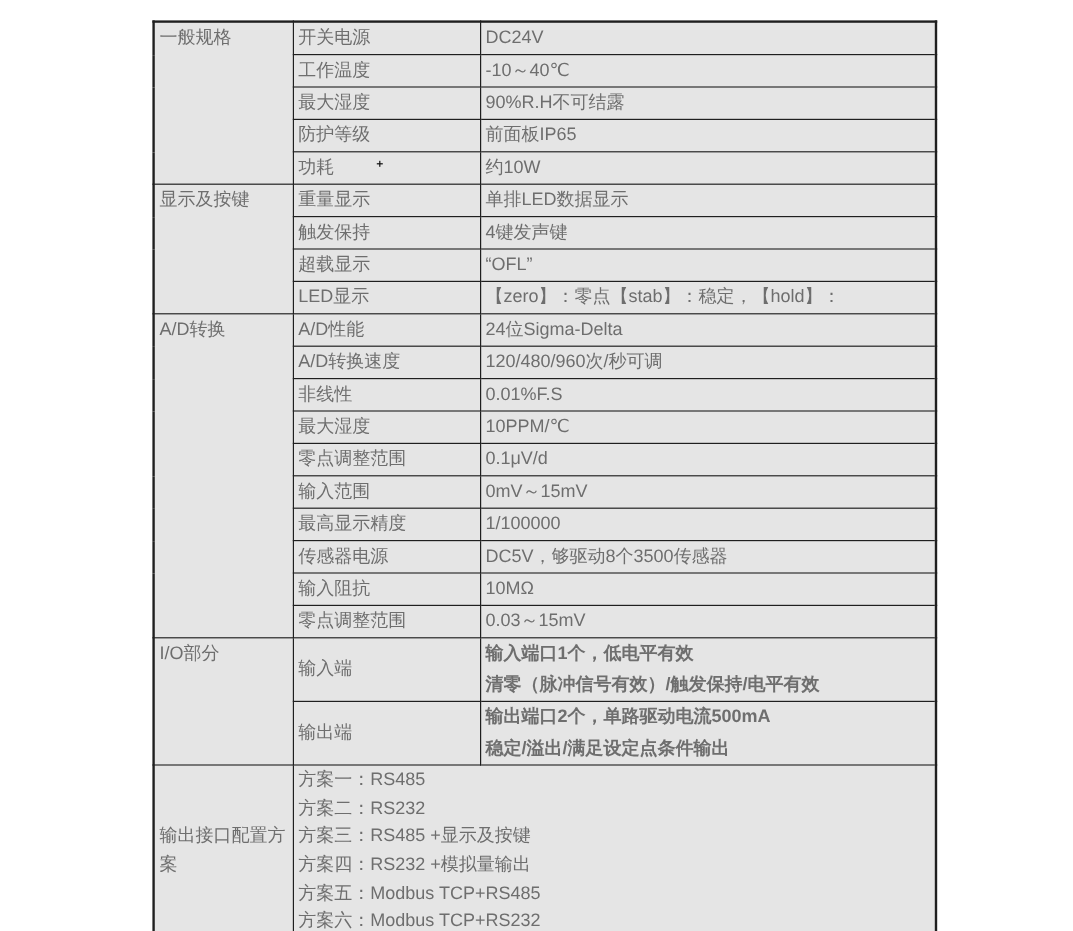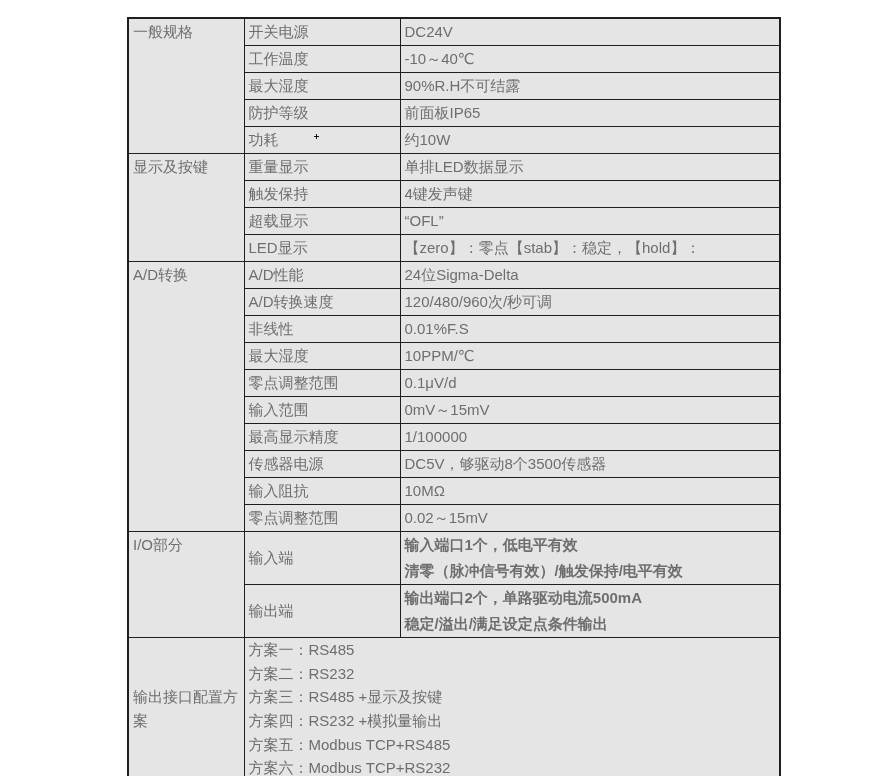--- a/index.html
+++ b/index.html
@@ -161,21 +161,21 @@
       <tr class="r1">
         <td class="param">传感器电源</td>
         <td class="value">DC5V，够驱动8个3500传感器</td>
       </tr>
       <tr class="r1">
         <td class="param">输入阻抗</td>
         <td class="value">10MΩ</td>
       </tr>
       <tr class="r1">
         <td class="param">零点调整范围</td>
-        <td class="value">0.02～15mV</td>
+        <td class="value">0.03～15mV</td>
       </tr>
 
       <tr class="r2">
         <td class="cat" rowspan="2">I/O部分</td>
         <td class="param">输入端</td>
         <td class="value io">
           <div class="ln">输入端口1个，低电平有效</div>
           <div class="ln">清零（脉冲信号有效）/触发保持/电平有效</div>
         </td>
       </tr>

